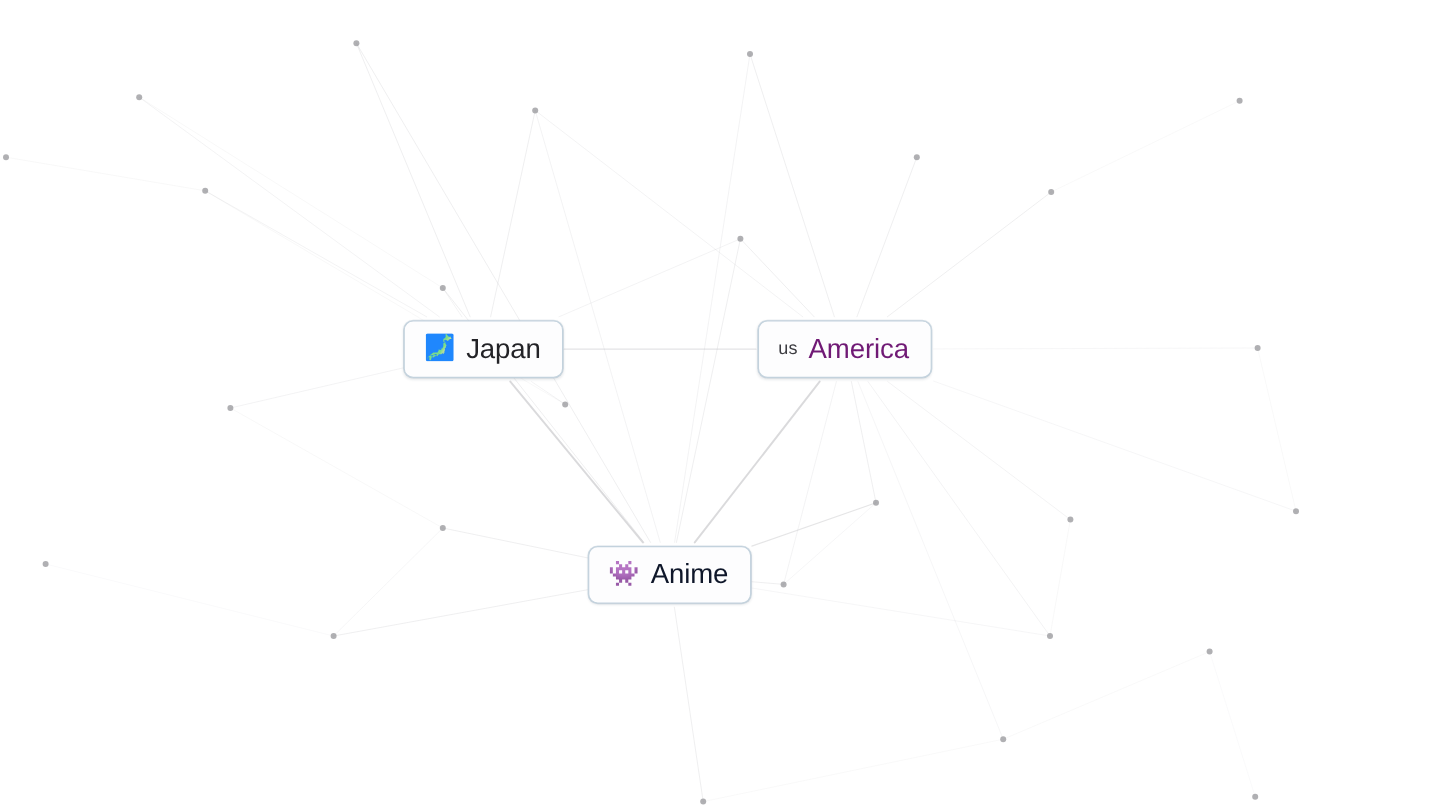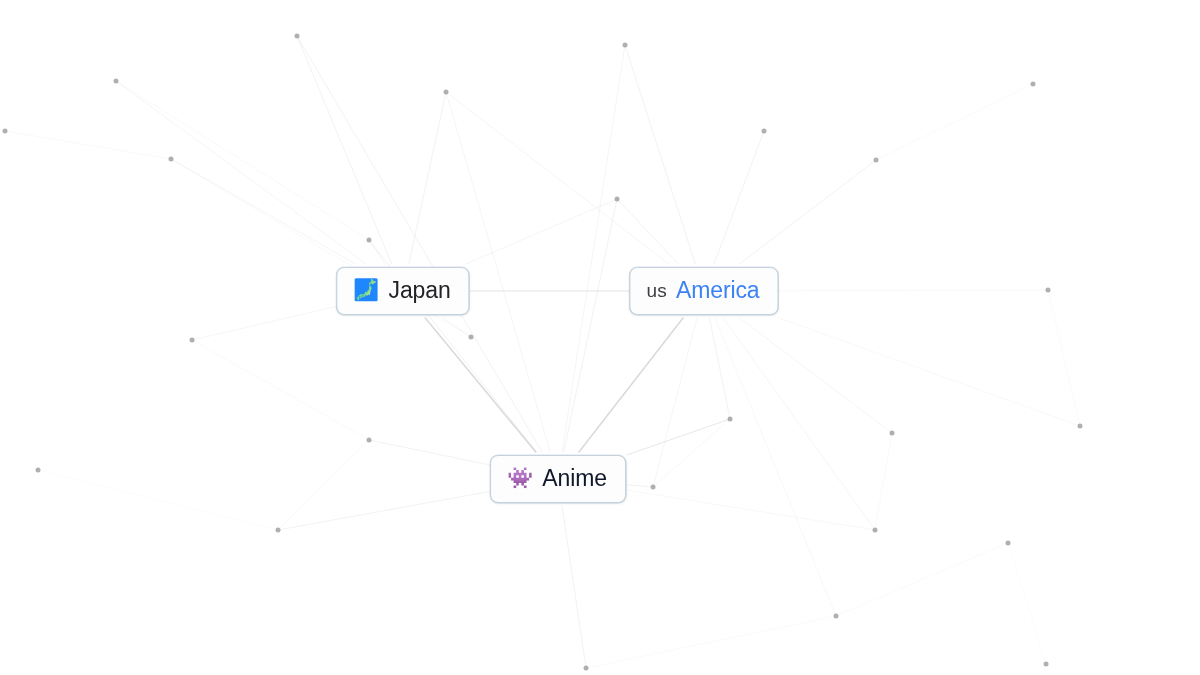--- a/index.html
+++ b/index.html
@@ -56,21 +56,21 @@
     cursor: pointer;
   }
   .node-emoji {
     font-family: "DejaVu Sans", sans-serif;
     font-size: 21px;
     line-height: 1;
     display: inline-block;
   }
   .node-emoji.flag-text {
     font-family: "Liberation Sans", sans-serif;
-    font-size: 19px;
+    font-size: 15px;
     font-weight: 400;
     color: #3c3c41;
     letter-spacing: 0.2px;
   }
   .node-label {
     font-family: "Liberation Sans", sans-serif;
     font-size: 23px;
     font-weight: 500;
     color: #232327;
     line-height: 1;
@@ -159,20 +159,20 @@
       <div class="mini-node" style="left: 1046px; top: 664px; background: rgb(154, 154, 158);"></div>
       <div class="mini-node" style="left: 836px; top: 616px; background: rgb(154, 154, 158);"></div>
     </div>
   <div id="node-layer">
       <div class="graph-node" style="left: 403px; top: 291px; background: rgb(253, 253, 254); border-color: rgb(195, 210, 221);">
         <span class="node-emoji" style="color: rgb(46, 204, 113);">🗾</span>
         <span class="node-label" style="color: rgb(35, 35, 39);">Japan</span>
       </div>
       <div class="graph-node" style="left: 704px; top: 291px; background: rgb(253, 253, 254); border-color: rgb(195, 210, 221);">
         <span class="node-emoji flag-text">us</span>
-        <span class="node-label" style="color: #3b82f6;">America</span>
+        <span class="node-label" style="color: #701a75;">America</span>
       </div>
       <div class="graph-node" style="left: 558px; top: 479px; background: rgb(253, 253, 254); border-color: rgb(195, 210, 221);">
         <span class="node-emoji" style="color: rgb(91, 75, 138);">👾</span>
         <span class="node-label" style="color: #0f172a;">Anime</span>
       </div>
     </div>
 </div>
 
 </body></html>

